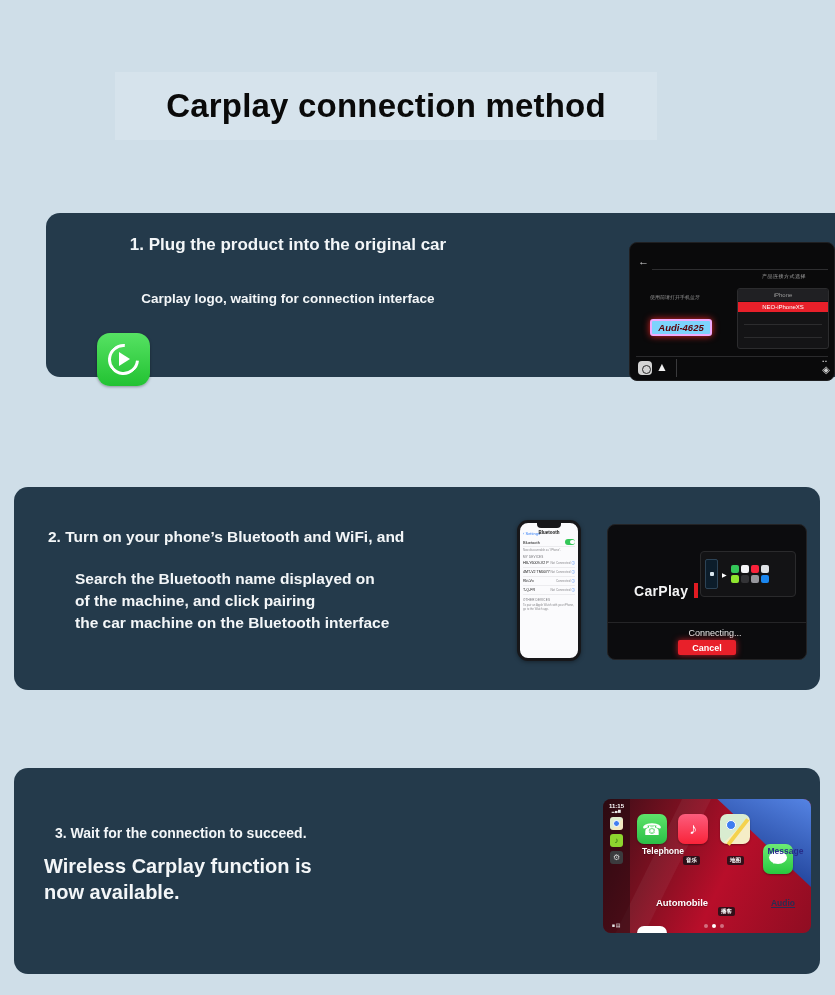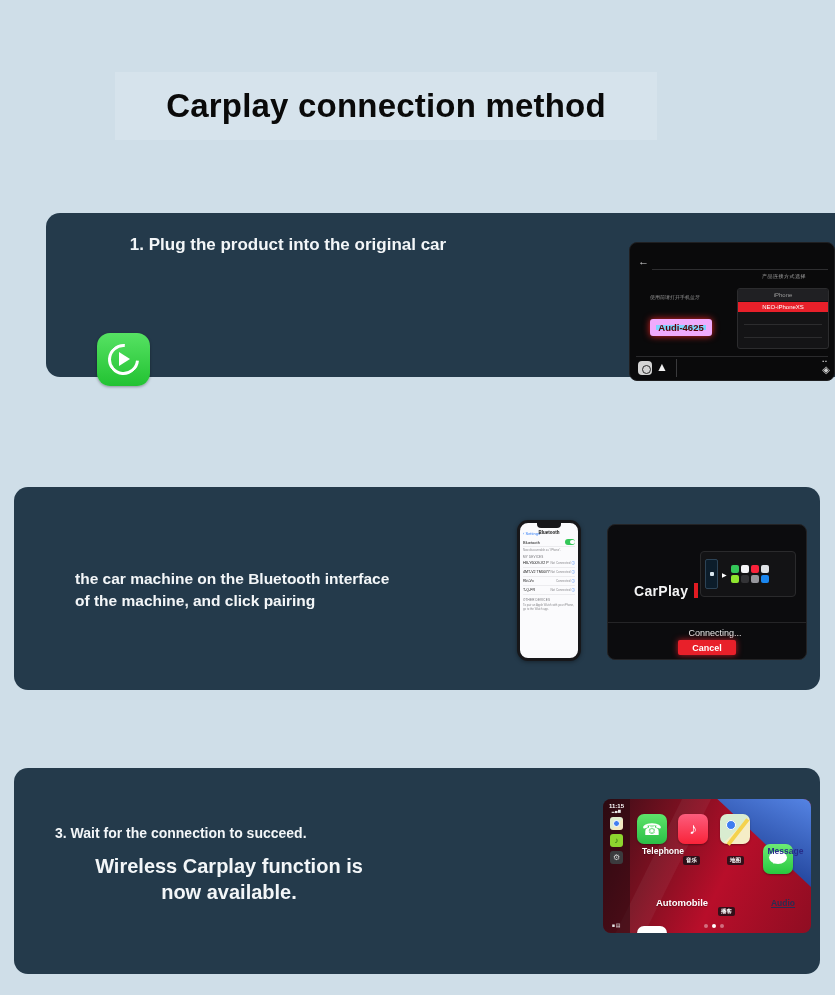--- a/index.html
+++ b/index.html
@@ -52,24 +52,25 @@
   .head-unit {
     position:absolute; left:583px; top:29px; width:206px; height:139px;
     background:#0a0a0b; border-radius:8px; border:1px solid #1f1f21; overflow:hidden;
   }
   .hu-back { position:absolute; left:8px; top:13px; color:#d8d8d8; font-size:11px; line-height:11px; }
   .hu-topline { position:absolute; left:22px; right:6px; top:26px; height:1px; background:#2e2e30; }
   .hu-topright { position:absolute; right:28px; top:30px; color:#a8a8a8; font-size:5px; letter-spacing:0.5px; }
   .hu-leftlabel { position:absolute; left:14px; top:51px; width:62px; color:#9a9a9a; font-size:5px; text-align:center; }
   .hu-btname {
     position:absolute; left:20px; top:76px; width:62px; height:17px;
-    background:#7dd3fc; border:6px solid #f0abfc; border-radius:3px;
+    background:#7dd3fc; border:2px solid #f0abfc; border-radius:3px;
     display:flex; align-items:center; justify-content:center;
     color:#5c0006; font-weight:bold; font-size:9.5px;
     box-shadow:0 0 7px rgba(255,40,40,.9);
+    font-style:italic;
   }
   .hu-panel {
     position:absolute; left:107px; top:45px; width:92px; height:61px;
     background:#141416; border:1px solid #2c2c2e; border-radius:3px; overflow:hidden;
   }
   .hu-panel-header { height:12px; background:#202023; color:#9a9a9a; font-size:6px;
     display:flex; align-items:center; justify-content:center; }
   .hu-panel-selected { height:10px; margin-top:1px; background:#e8202a; color:#fff; font-size:6px;
     display:flex; align-items:center; justify-content:center; }
   .hu-panel-line { height:1px; background:#2c2c2e; margin:12px 6px 0 6px; }
@@ -136,21 +137,21 @@
   .c2-divider { position:absolute; left:0; right:0; bottom:36px; height:1px; background:#252527; }
   .c2-status { position:absolute; left:0; right:0; bottom:21px; text-align:center;
     color:#ebebeb; font-size:9px;padding-left:16px; }
   .c2-cancel { position:absolute; left:50%; transform:translateX(-50%); bottom:4px;
     width:58px; height:15px; background:#e8202a; border-radius:2px;
     display:flex; align-items:center; justify-content:center;
     color:#fff; font-weight:bold; font-size:9px; box-shadow:0 0 6px rgba(232,32,42,.8); }
 
   
   .s3-heading { position:absolute; left:41px; top:57px; font-size:14px; }
-  .s3-big { position:absolute; left:30px; top:85px; width:370px; text-align:center;
+  .s3-big { position:absolute; left:30px; top:85px; width:370px; 
     font-size:20px; line-height:26px; }
 
   
   .car3 {
     position:absolute; left:589px; top:31px; width:208px; height:134px;
     border-radius:8px; overflow:hidden;
     background:linear-gradient(115deg,#3a0d17 0%, #72101f 26%, #b80e2a 58%, #8f0d22 100%);
   }
   .c3-blue { position:absolute; right:0; top:0; width:130px; height:100px;
     background:linear-gradient(205deg,#5584e4 0%, #24479e 55%, #16295f 100%);
@@ -210,20 +211,21 @@
 <body>
 
 <div class="title-band">
   <div class="page-title">Carplay connection method</div>
 </div>
 
 <div class="card" id="card1">
   <div class="txt s1-heading">
     <span style="display:block">1. Plug the product into the original car</span>
   </div>
+  <div class="txt s1-sub">Carplay logo, waiting for connection interface</div>
 
   <div class="carplay-icon"></div>
 
   <div class="head-unit">
     <span class="hu-back">←</span>
     <div class="hu-topline"></div>
     <div class="hu-topright">产品连接方式选择</div>
     <div class="hu-leftlabel">使用前请打开手机蓝牙</div>
     <div class="hu-btname">Audi-4625</div>
     <div class="hu-panel">
@@ -235,23 +237,25 @@
     <div class="hu-bottomline"></div>
     <div class="hu-camera"></div>
     <div class="hu-triangle">▲</div>
     <div class="hu-vline"></div>
     <div class="hu-minisq">▪▪</div>
     <div class="hu-diamond">◈</div>
   </div>
 </div>
 
 <div class="card" id="card2">
+  <div class="txt s2-heading">2. Turn on your phone’s Bluetooth and WiFi, and</div>
   <div class="txt s2-body">
+    <span style="display:block">Search the Bluetooth name displayed on</span>
+    <span style="display:block">of the machine, and click pairing</span>
     <span style="display:block">the car machine on the Bluetooth interface</span>
-    <span style="display:block">of the machine, and click pairing</span>
   </div>
 
   <div class="phone">
     <div class="ph-notch"></div>
     <div class="ph-content">
       <div class="ph-header">
         <span class="ph-back"><span>‹</span> <span>Settings</span></span>
         <span class="ph-title">Bluetooth</span>
       </div>
       <div class="ph-row">

